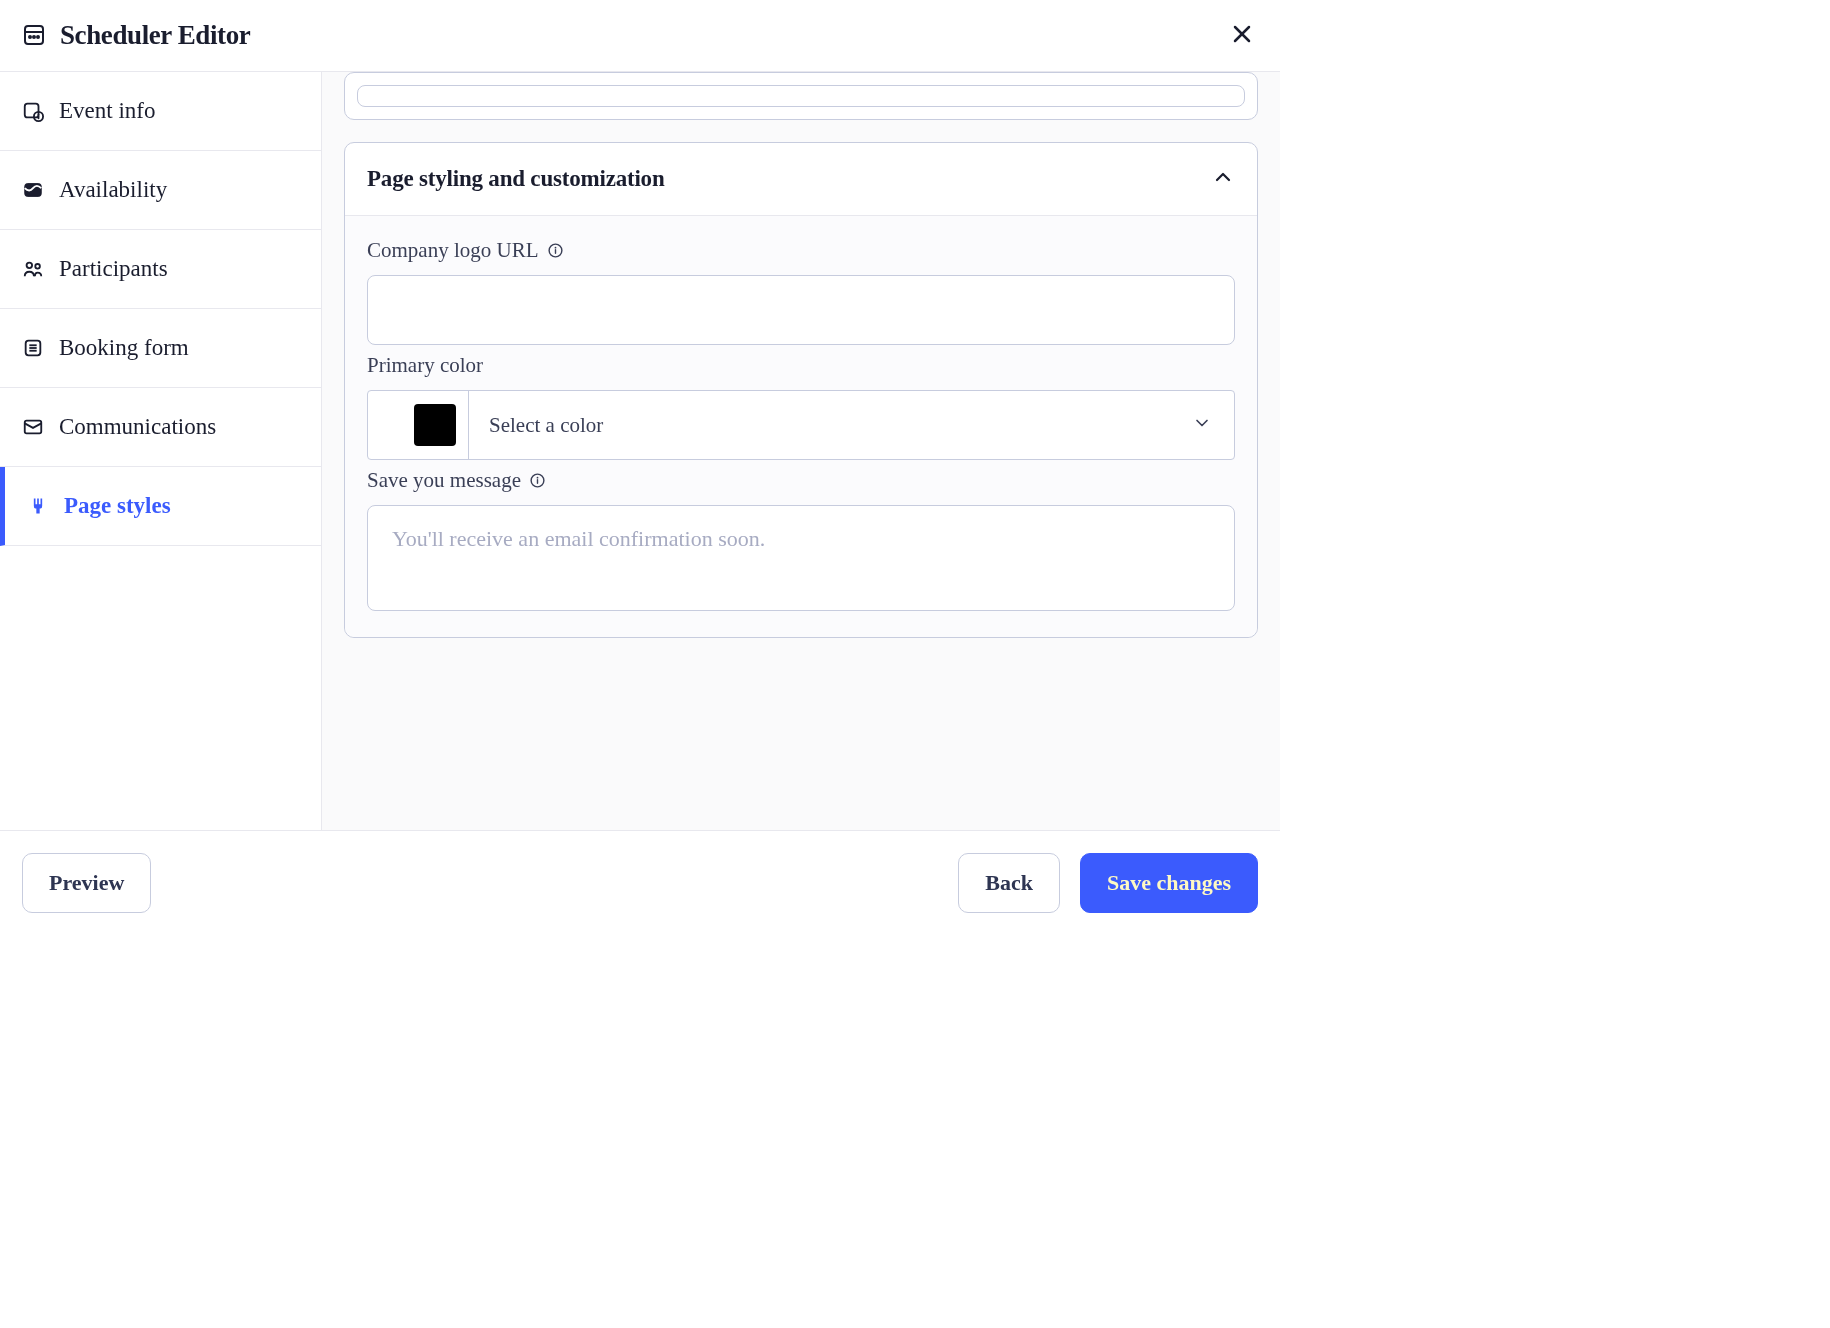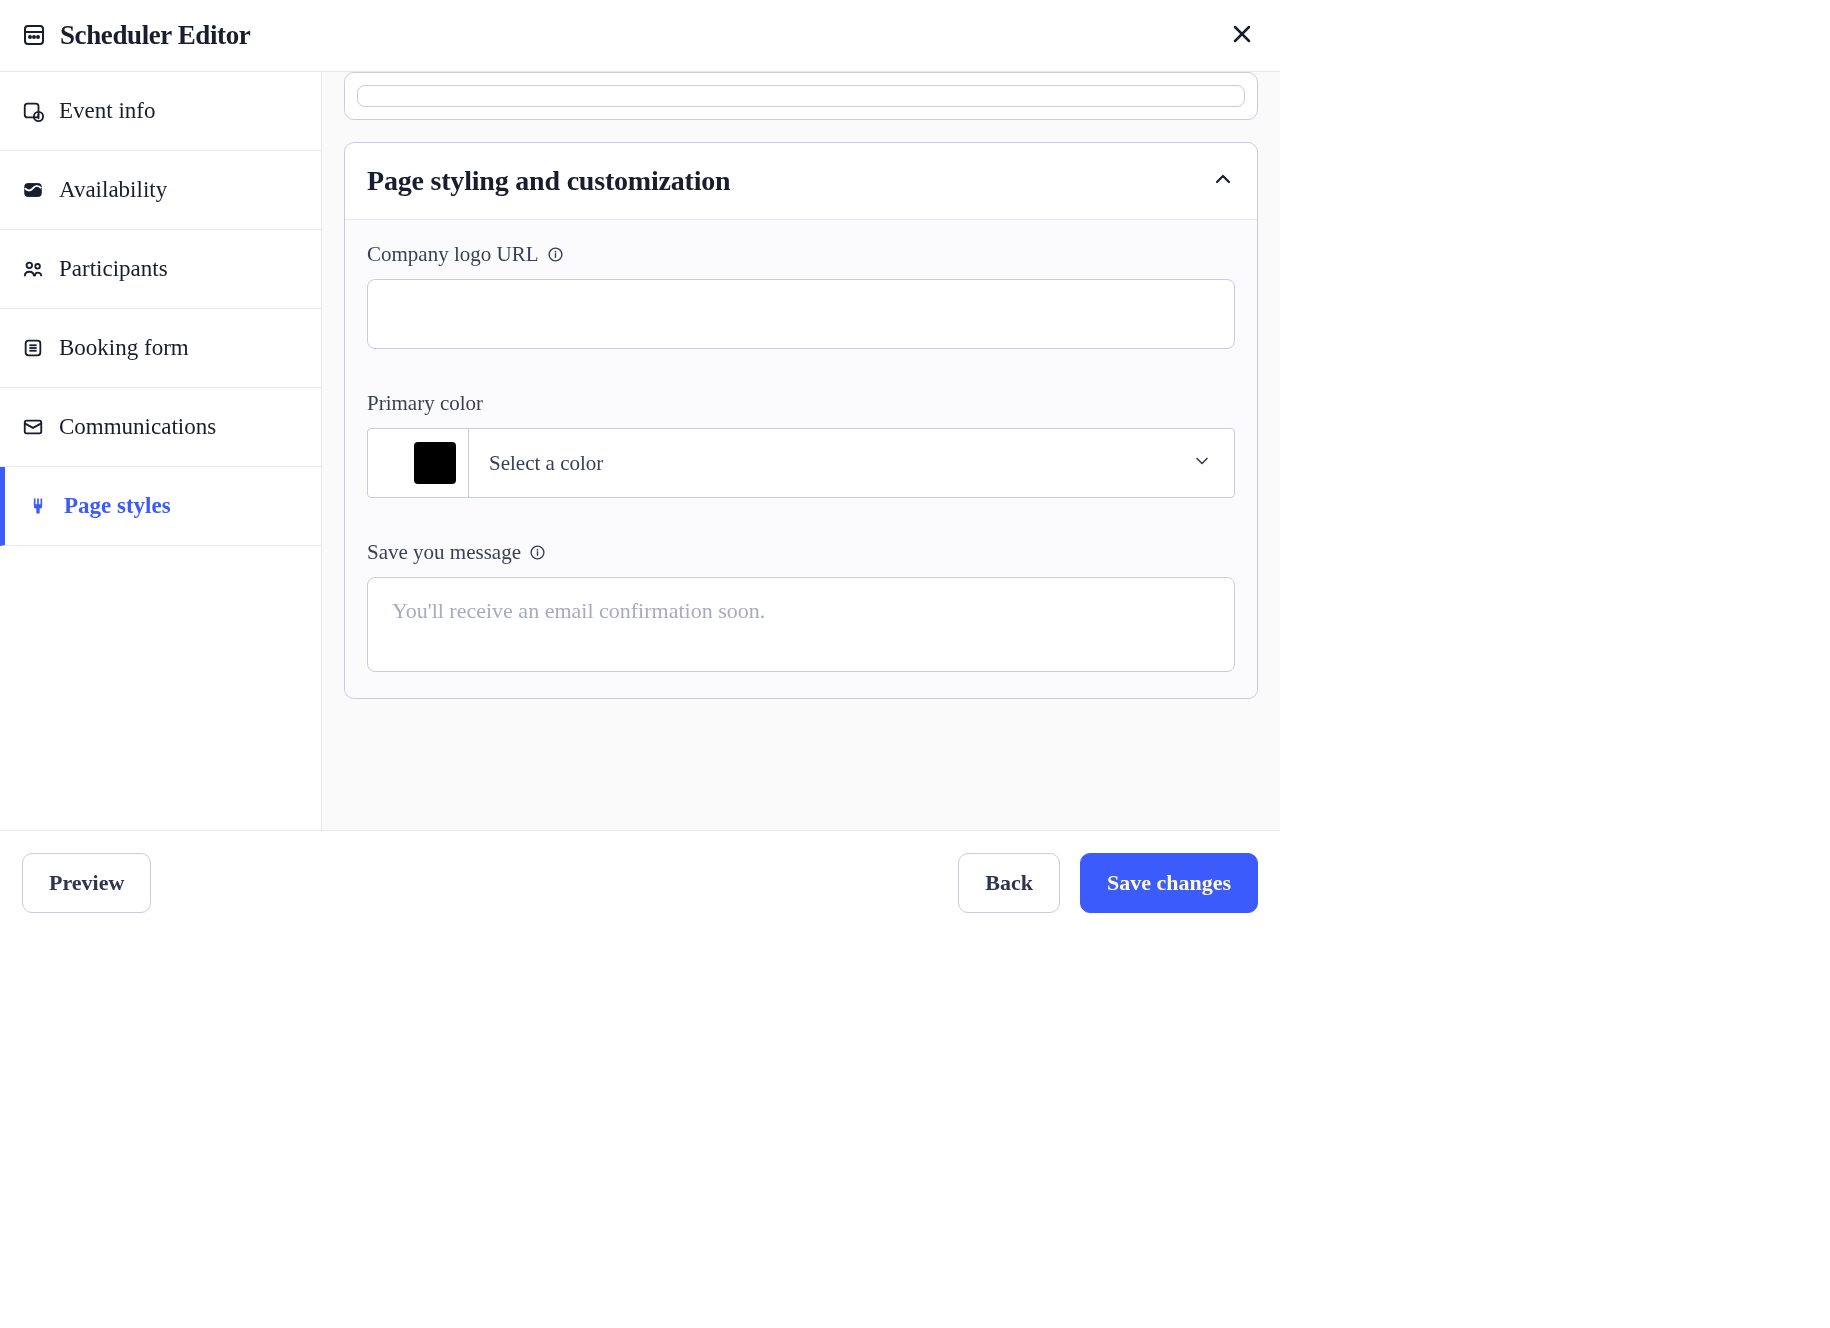--- a/index.html
+++ b/index.html
@@ -107,33 +107,33 @@
     }
     .card-header {
       display: flex;
       align-items: center;
       justify-content: space-between;
       padding: 22px 22px;
       border-bottom: 1px solid #e8e8ee;
       cursor: pointer;
     }
     .card-title {
-      font-size: 28px;
+      font-size: 23px;
       font-weight: 800;
       color: #1a1d2e;
       letter-spacing: -0.2px;
     }
     .card-body {
       padding: 22px;
       background: #fbfbfd;
       border-bottom-left-radius: 10px;
       border-bottom-right-radius: 10px;
     }
     .field {
-      margin-bottom: 42px;
+      margin-bottom: 8px;
     }
     .field:last-child {
       margin-bottom: 0;
     }
     .field-label {
       display: flex;
       align-items: center;
       gap: 8px;
       font-size: 21px;
       font-weight: 500;
@@ -155,21 +155,21 @@
     }
     .textarea-input {
       width: 100%;
       border: 1px solid #c7ccde;
       border-radius: 8px;
       padding: 20px 24px;
       font-size: 22px;
       font-family: inherit;
       background: #fff;
       resize: none;
-      height: 95px;
+      height: 106px;
     }
     .textarea-input::placeholder {
       color: #a7abc2;
     }
     .color-select {
       display: flex;
       align-items: center;
       border: 1px solid #c7ccde;
       border-radius: 4px;
       background: #fff;

